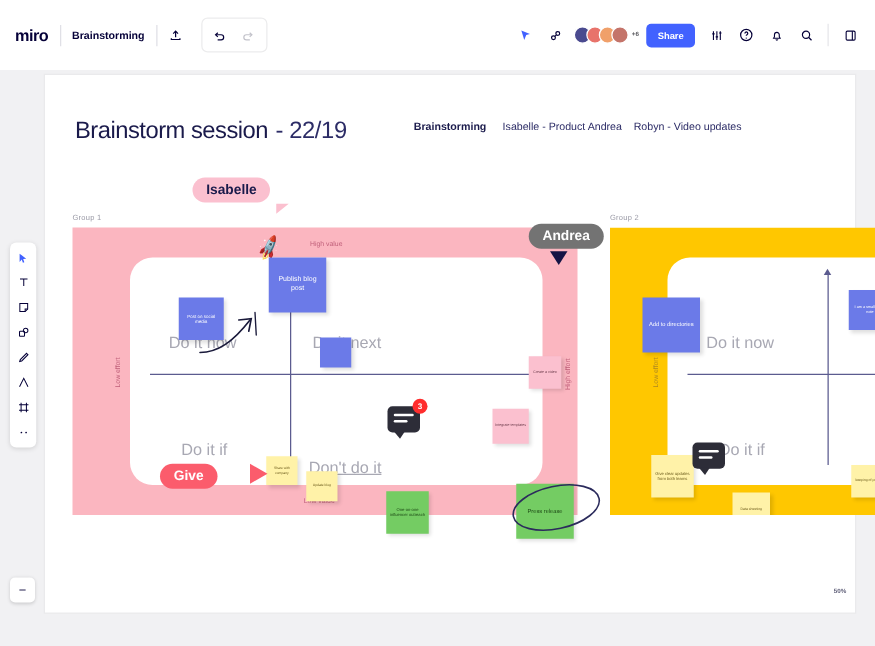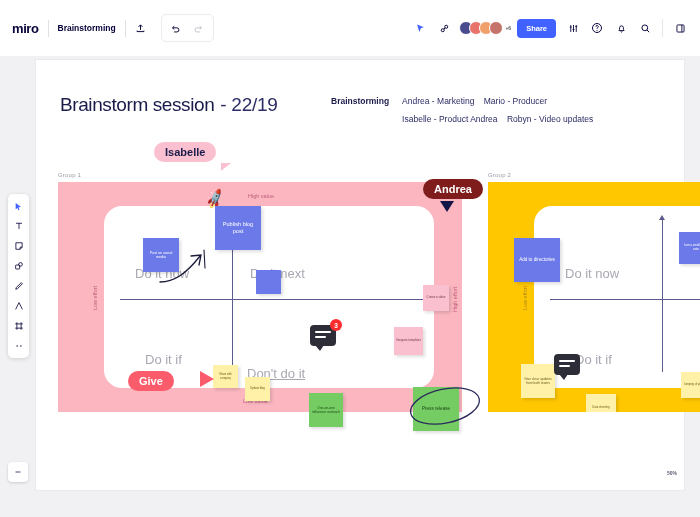--- a/index.html
+++ b/index.html
@@ -266,24 +266,20 @@
 
     <div class="title-row">
       <div class="title-b">Brainstorm session</div>
       <div class="title-n">- 22/19</div>
     </div>
 
     <div class="participants">
       <div class="p-label">Brainstorming</div>
       <div class="p-lines">
         <div class="p-line">
-          <span>Andrea - Marketing</span>
-          <span>Mario - Producer</span>
-        </div>
-        <div class="p-line">
           <span>Isabelle - Product Andrea</span>
           <span>Robyn - Video updates</span>
         </div>
       </div>
     </div>
 
     <div class="grp-label" style="left:22px; top:112px;">Group 1</div>
     <div class="panel" style="left:22px; top:122px; width:404px; height:230px;">
       <div class="bg" style="background:#fbb6c0;"></div>
       <div class="inner" style="left:46px; top:24px; width:330px; height:182px;"></div>
@@ -384,21 +380,21 @@
         <i></i>
         <i></i>
       </div>
     </div>
 
     <div class="nametag" style="left:118px; top:82px; background:#fbc0cf; color:#1a1a4b;">
       <span>Isabelle</span>
     </div>
     <div class="curs" style="left:185px; top:103px; border-left:10px solid #fbc0cf; border-bottom:8px solid transparent; border-top:0;"></div>
 
-    <div class="nametag" style="left:387px; top:119px; background:#7f1d1d; color:#fff;">
+    <div class="nametag" style="left:387px; top:119px; background:#737373; color:#fff;">
       <span>Andrea</span>
     </div>
     <div class="curs" style="left:404px; top:141px; border-left:7px solid transparent; border-right:7px solid transparent; border-top:11px solid #141445;"></div>
 
     <div class="nametag" style="left:92px; top:311px; background:#fb5c6c; color:#fff;">
       <span>Give</span>
     </div>
     <div class="curs" style="left:164px; top:311px; border-left:14px solid #fb5c6c; border-top:8px solid transparent; border-bottom:8px solid transparent;"></div>
 
   </div>

